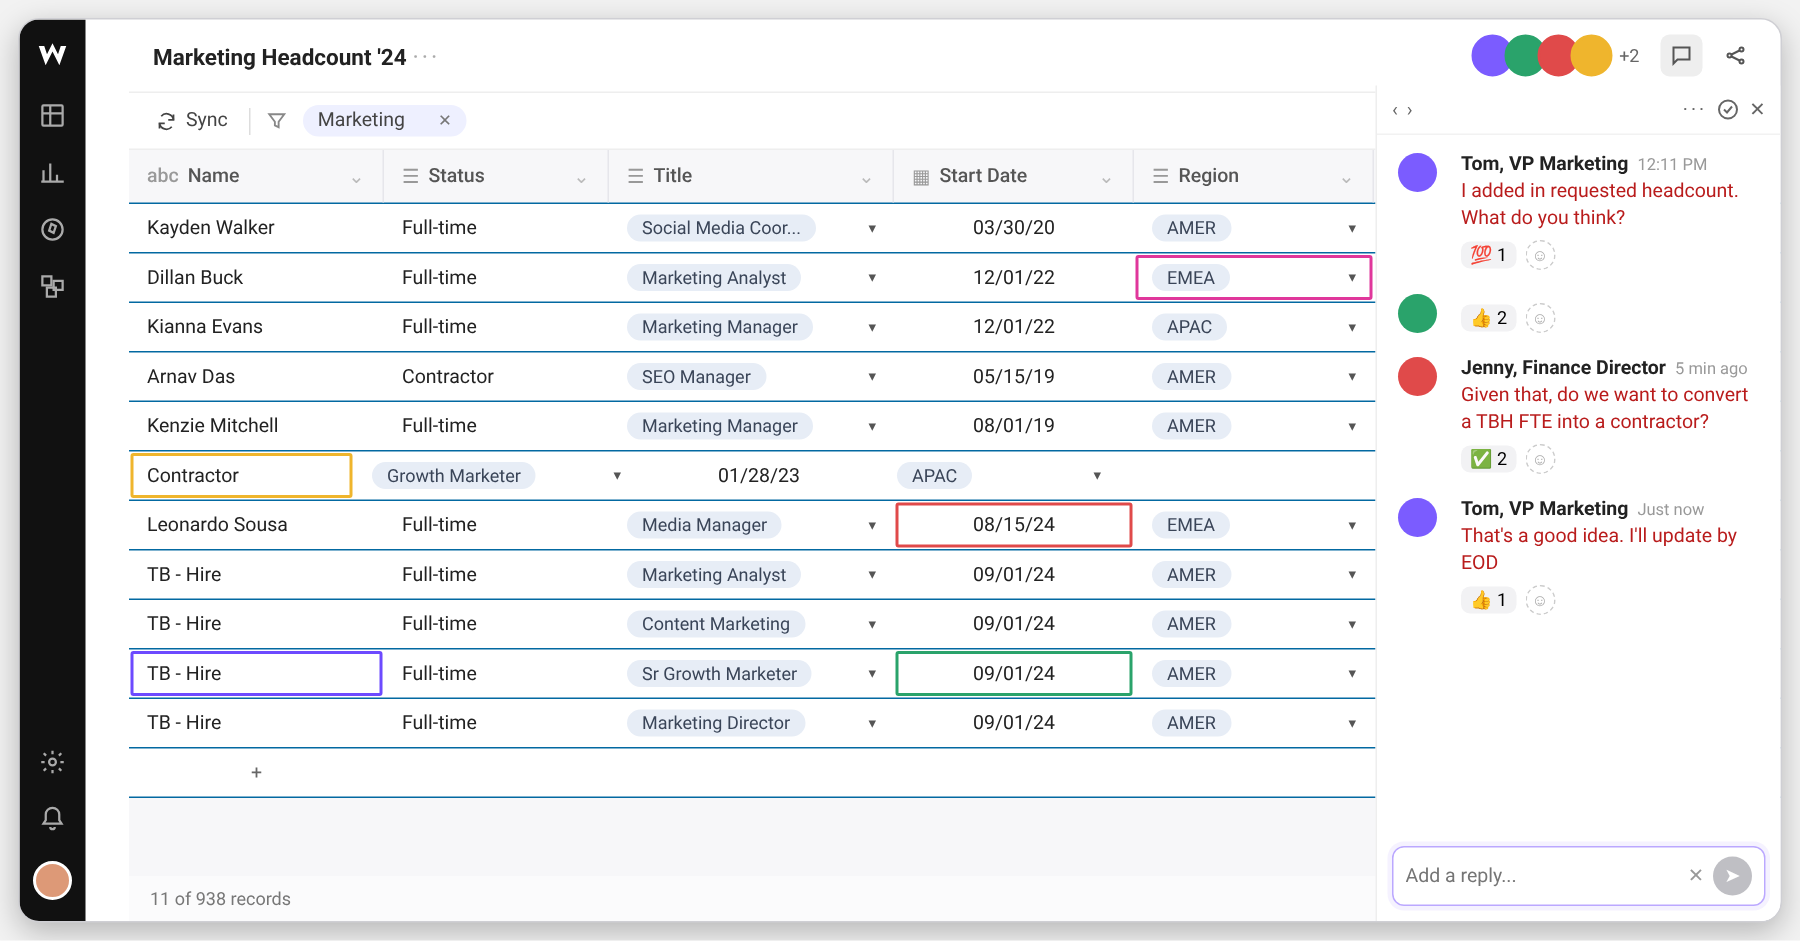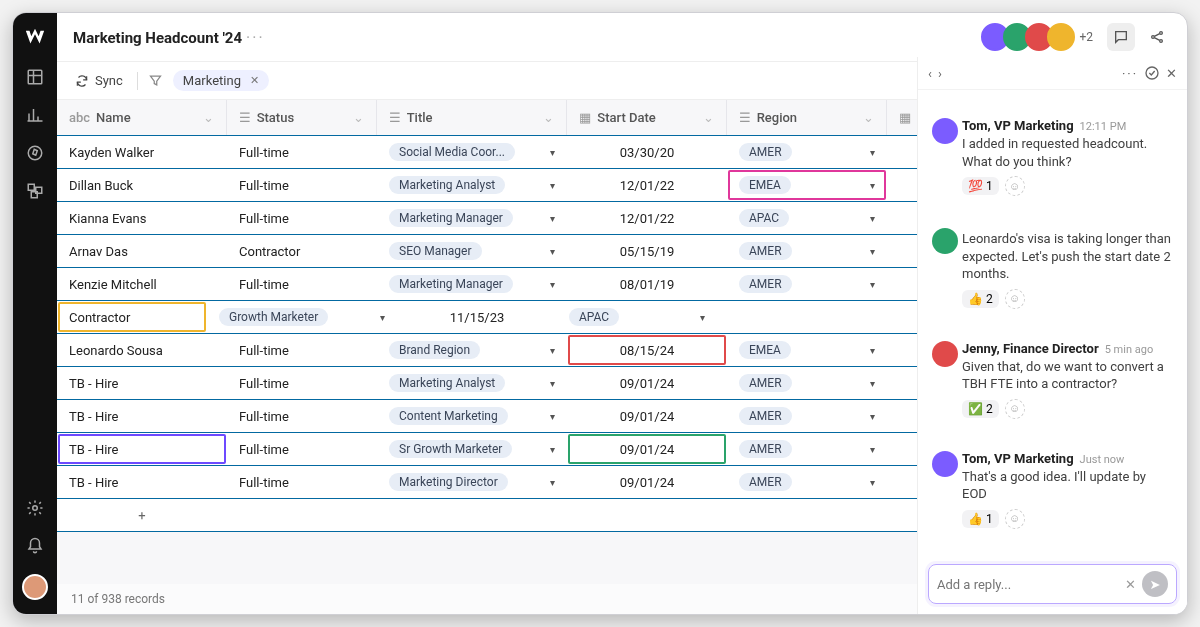--- a/index.html
+++ b/index.html
@@ -3,62 +3,62 @@
   <meta charset="utf-8">
   <style>
     * { margin:0; padding:0; box-sizing:border-box; font-family:-apple-system,BlinkMacSystemFont,"Segoe UI",Roboto,sans-serif; }
     body { background:#f2f2f2; display:flex; justify-content:center; align-items:flex-start; padding:12px; }
     .frame { width:1180px; height:603px; background:#fff; border-radius:14px; border:1px solid #cfcfd4; box-shadow:0 6px 20px rgba(0,0,0,.25); display:flex; overflow:hidden; position:relative; }
     .sidebar { width:44px; background:#111; display:flex; flex-direction:column; align-items:center; padding:14px 0; gap:18px; }
     .logo { color:#fff; font-size:20px; font-weight:700; }
     .sb-icon { width:20px; height:20px; color:#aaa; display:flex; align-items:center; justify-content:center; }
     .sb-spacer { flex:1; }
     .avatar-self { width:26px; height:26px; border-radius:50%; background:#d97; border:2px solid #fff; }
-    .main { flex:1; display:flex; flex-direction:column; }
+    .main { flex:1; display:flex; flex-direction:column;padding-left:29px; }
     .header { padding:10px 16px; border-bottom:1px solid #eee; display:flex; align-items:center; }
     .htitle { font-weight:700; font-size:15px; color:#222; }
     .hsub { font-size:12px; color:#888; margin-top:2px; }
     .hleft { flex:1; }
     .avatars { display:flex; align-items:center; gap:-2px; }
     .av { width:28px; height:28px; border-radius:50%; border:2px solid #fff; margin-left:-6px; }
     .av0{background:#7b5cff;border-color:#7b5cff;} .av1{background:#2aa36b;border-color:#2aa36b;} .av2{background:#e04a4a;border-color:#e04a4a;} .av3{background:#efb52d;border-color:#efb52d;}
     .avmore { font-size:12px; color:#666; margin:0 6px 0 4px; }
     .hicons { display:flex; gap:8px; margin-left:8px; }
     .iconbtn { width:28px; height:28px; border-radius:6px; display:flex; align-items:center; justify-content:center; color:#555; }
     .iconbtn.active { background:#eee; }
     .toolbar { padding:8px 14px; display:flex; align-items:center; gap:10px; border-bottom:1px solid #eee; font-size:13px; color:#444; }
     .sync { display:flex; align-items:center; gap:6px; cursor:pointer; padding:2px 4px; }
     .divider { width:1px; height:18px; background:#ddd; }
-    .filter-chip { display:flex; align-items:center; gap:9px; background:#eef0ff; border-radius:14px; padding:3px 10px; color:#444; }
+    .filter-chip { display:flex; align-items:center; gap:22px; background:#eef0ff; border-radius:14px; padding:3px 10px; color:#444; }
     .chip-x { color:#777; font-size:11px; }
     .grid { flex:1; display:flex; flex-direction:column; overflow:hidden; font-size:13px; color:#222; }
     .row, .hrow { display:flex; border-bottom:1px solid #0369a1; align-items:flex-start; }
     .hrow { background:#f7f7f9; font-weight:500; color:#555; height:36px; }
     .cell { padding:0 12px; height:32px; display:flex; align-items:center; position:relative; }
     .c-name{width:170px;} .c-status{width:150px;} .c-title{width:190px;} .c-date{width:160px; justify-content:center;} .c-region{width:160px;} .c-extra{width:40px;}
     .hrow .cell { border-right:1px solid #e6e6eb; height:100%; }
     .col-icon { color:#999; margin-right:6px; }
     .col-caret { margin-left:auto; color:#bbb; }
     .pill { background:#e7edf6; border-radius:12px; padding:2px 10px; font-size:12px; color:#3a4558; max-width:130px; white-space:nowrap; overflow:hidden; text-overflow:ellipsis;}
     .cell-caret { margin-left:auto; color:#555; font-size:10px; }
     .box { position:absolute; inset:1px; border:2px solid; border-radius:2px; pointer-events:none; }
     .b-yellow{border-color:#efb52d;} .b-red{border-color:#e04a4a;} .b-green{border-color:#2aa36b;} .b-purple{border-color:#6d4aff;} .b-pink{border-color:#e0379b;}
     .addrow { height:32px; display:flex; align-items:center; justify-content:center; width:170px; color:#666; }
     .gridfill { flex:1; background:#f7f7f9; }
     .footer { padding:8px 14px; font-size:12px; color:#777; background:#fbfbfc; }
     .chat { width:270px; border-left:1px solid #eee; display:flex; flex-direction:column; font-size:13px; position:absolute; right:0; top:44px; bottom:0; background:#fff;}
     .chathdr { display:flex; align-items:center; padding:8px 10px; gap:6px; color:#666; border-bottom:1px solid #f2f2f2;}
     .chathdr .sp { flex:1; }
     .chatbody { flex:1; padding:12px 14px; display:flex; flex-direction:column; gap:16px; overflow:auto;}
-    .cmt { display:flex; gap:4px;margin-top:16px; }
+    .cmt { display:flex; gap:16px; }
     .cav { width:26px; height:26px; border-radius:50%; flex:none; }
     .cav0{background:#7b5cff;} .cav1{background:#2aa36b;} .cav2{background:#e04a4a;} .cav3{background:#7b5cff;}
     .cname { font-weight:700; color:#222; }
     .ctime { font-size:11px; color:#999; margin-left:6px; font-weight:400;}
-    .ctext { color:#404040; margin-top:2px; line-height:1.35; }
+    .ctext { color:#b91c1c; margin-top:2px; line-height:1.35; }
     .reacts { display:flex; gap:6px; margin-top:6px; align-items:center;}
     .react { background:#f2f2f4; border-radius:6px; padding:2px 6px; font-size:12px; }
     .addreact { width:20px; height:20px; border-radius:50%; border:1px dashed #ccc; display:flex; align-items:center; justify-content:center; color:#aaa; font-size:11px;}
     .reply { margin:10px; border:1px solid #bba8ff; border-radius:8px; display:flex; align-items:center; padding:6px 8px; gap:6px; box-shadow:0 0 0 3px rgba(123,92,255,.08);}
     .reply input { flex:1; border:none; outline:none; font-size:13px; }
     .send { width:26px; height:26px; border-radius:50%; background:#bfbfc4; color:#fff; display:flex; align-items:center; justify-content:center; font-size:13px;}
     .dots{letter-spacing:2px;}
     svg { display:block; }
   </style>
 </head>
@@ -289,36 +289,36 @@
           <div class="row">
             <div class="cell c-status">
               <span>Contractor</span>
               <div class="box b-yellow"></div>
             </div>
             <div class="cell c-title">
               <span class="pill">Growth Marketer</span>
               <span class="cell-caret">▾</span>
             </div>
             <div class="cell c-date">
-              <span>11/15/23</span>
+              <span>01/28/23</span>
             </div>
             <div class="cell c-region">
               <span class="pill">APAC</span>
               <span class="cell-caret">▾</span>
             </div>
           </div>
           <div class="row">
             <div class="cell c-name">
               <span>Leonardo Sousa</span>
             </div>
             <div class="cell c-status">
               <span>Full-time</span>
             </div>
             <div class="cell c-title">
-              <span class="pill">Brand Region</span>
+              <span class="pill">Media Manager</span>
               <span class="cell-caret">▾</span>
             </div>
             <div class="cell c-date">
               <span>08/15/24</span>
               <div class="box b-red"></div>
             </div>
             <div class="cell c-region">
               <span class="pill">EMEA</span>
               <span class="cell-caret">▾</span>
             </div>
@@ -432,21 +432,20 @@
       <div class="ctext">I added in requested headcount. What do you think?</div>
       <div class="reacts">
         <span class="react">💯 1</span>
         <span class="addreact">☺</span>
       </div>
     </div>
         </div>
         <div class="cmt">
           <div class="cav cav1"></div>
     <div style="flex:1">
-      <div class="ctext">Leonardo's visa is taking longer than expected. Let's push the start date 2 months.</div>
       <div class="reacts">
         <span class="react">👍 2</span>
         <span class="addreact">☺</span>
       </div>
     </div>
         </div>
         <div class="cmt">
           <div class="cav cav2"></div>
     <div style="flex:1">
       <div><span class="cname">Jenny, Finance Director</span><span class="ctime">5 min ago</span></div>

